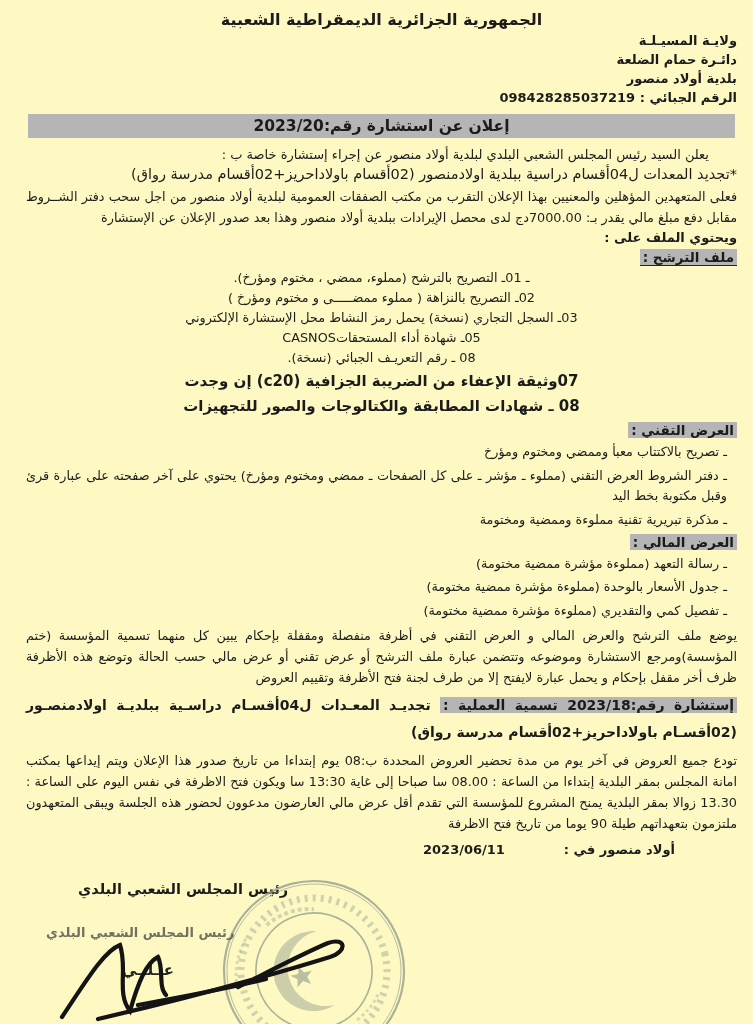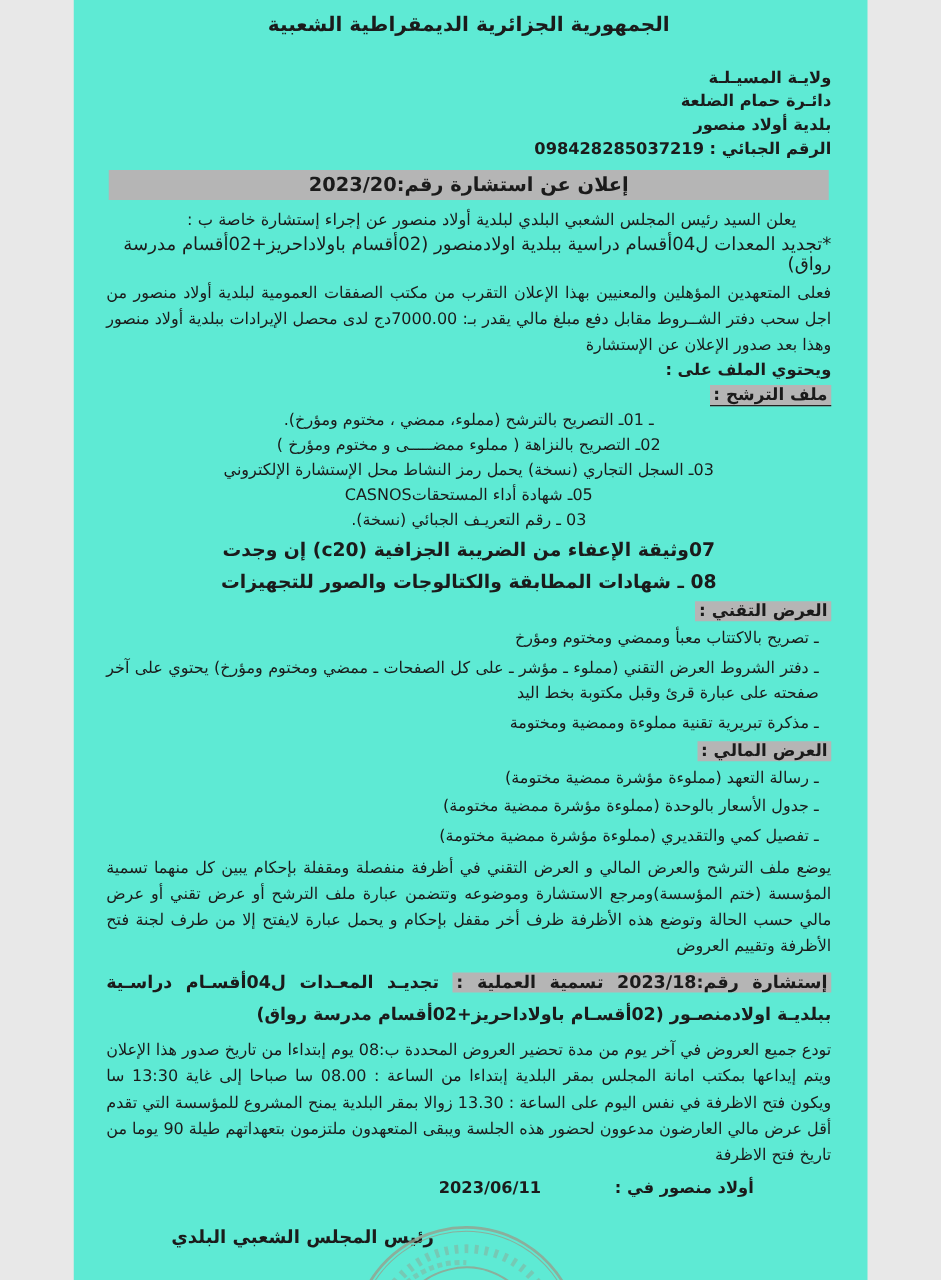--- a/index.html
+++ b/index.html
@@ -1,36 +1,36 @@
 <!DOCTYPE html>
 <html lang="ar" dir="rtl"><head>
 <meta charset="utf-8">
 <style>
   html,body{margin:0;padding:0;background:#e8e8e8;}
   .page{
     position:relative;
-    width:635px;height:1024px;
+    width:753px;height:1024px;
     margin:0 auto;
-    background:#5eead4;
+    background:#fef9c3;
     color:#1b1b1b;
     font-family:"DejaVu Sans", sans-serif;
     overflow:hidden;
     box-sizing:border-box;
-    padding:8px 29px 0 26px;
+    padding:8px 16px 0 26px;
     direction:rtl;
   }
   .republic{
     text-align:center;
     font-weight:bold;
     font-size:16px;
     letter-spacing:.5px;
     margin-top:2px;
   }
   .letterhead{
-    margin-top:24px;
+    margin-top:2px;
     font-weight:bold;
     font-size:13px;
     line-height:19px;
   }
   .banner{
     margin:7px 2px 0 2px;
     background:#b5b5b5;
     text-align:center;
     font-weight:bold;
     font-size:15.5px;
@@ -121,21 +121,21 @@
   <p class="contains">ويحتوي الملف على :</p>
 
   <div class="sec-heading">
     <span class="hl underlined">ملف الترشح :</span>
   </div>
   <div class="center-list">
     <div class="item">ـ 01ـ التصريح بالترشح (مملوء، ممضي ، مختوم ومؤرخ).</div>
     <div class="item">02ـ التصريح بالنزاهة ( مملوء ممضـــــى و مختوم ومؤرخ )</div>
     <div class="item">03ـ السجل التجاري (نسخة) يحمل رمز النشاط محل الإستشارة الإلكتروني</div>
     <div class="item">05ـ شهادة أداء المستحقاتCASNOS</div>
-    <div class="item">03 ـ رقم التعريـف الجبائي (نسخة).</div>
+    <div class="item">08 ـ رقم التعريـف الجبائي (نسخة).</div>
     <div class="item large">07وثيقة الإعفاء من الضريبة الجزافية (c20) إن وجدت</div>
     <div class="item large">08 ـ شهادات المطابقة والكتالوجات والصور للتجهيزات</div>
   </div>
 
   <div class="sec-heading">
     <span class="hl">العرض التقني :</span>
   </div>
   <div class="rlist">
     <div class="item">ـ تصريح بالاكتتاب معبأ وممضي ومختوم ومؤرخ</div>
     <div class="item">ـ دفتر الشروط العرض التقني (مملوء ـ مؤشر ـ على كل الصفحات ـ ممضي ومختوم ومؤرخ) يحتوي على آخر صفحته على عبارة قرئ وقبل مكتوبة بخط اليد</div>

